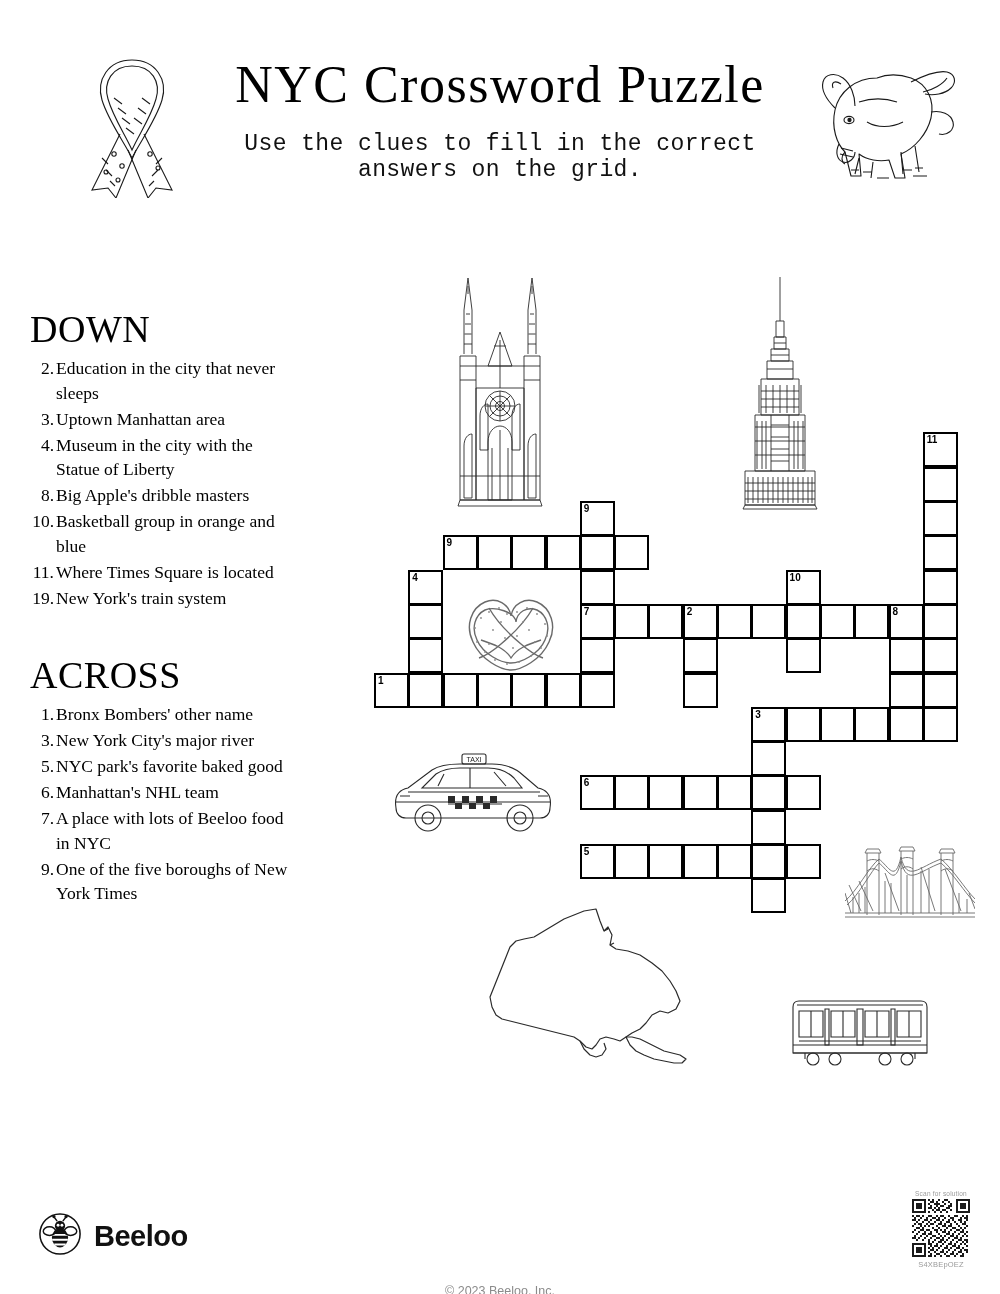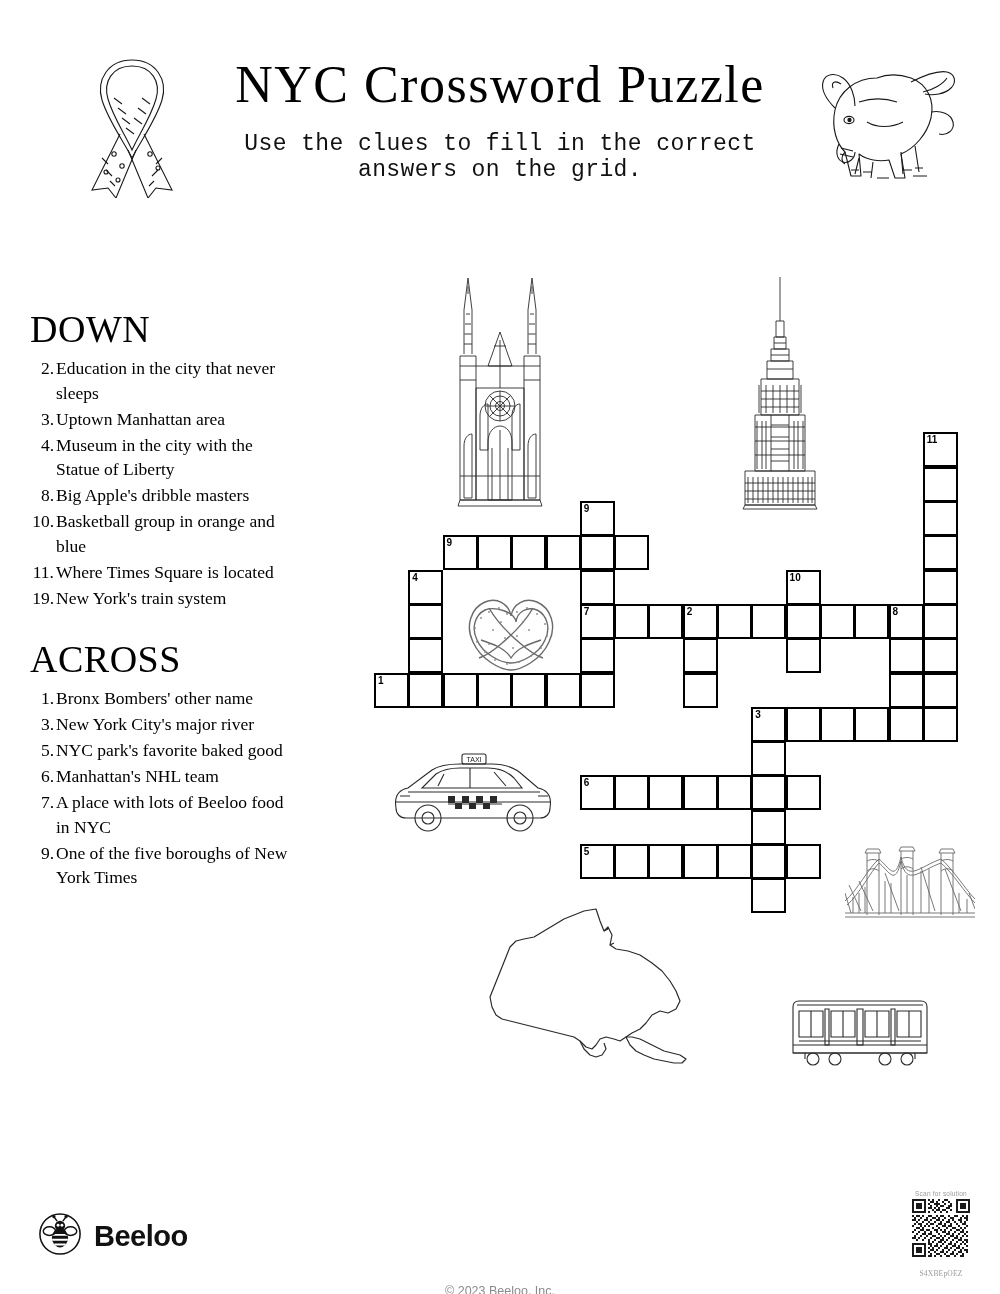--- a/index.html
+++ b/index.html
@@ -37,21 +37,21 @@
   .clue-item {
     font-family:"Liberation Serif", serif;
     font-size:17.5px; line-height:1.42; color:#000;
     padding-left:26px; position:relative; margin-bottom:1px;
     text-indent:0;
   }
   .clue-num {
     position:absolute; left:0; top:0; width:24px;
     text-align:right; font-size:17.5px;
   }
-  #across-section { margin-top:30px; }
+  #across-section { margin-top:46px; }
 
   
   #grid-area { position:absolute; left:0; top:0; width:1000px; height:1294px; }
   .cell {
     position:absolute; width:35px; height:35px;
     border:2px solid #000; background:#fff;
   }
   .cell .cellnum {
     position:absolute; left:2px; top:0px;
     font-family:"Liberation Sans", sans-serif;
@@ -79,22 +79,22 @@
     position:absolute; left:0; top:1258px; width:1000px; text-align:center;
     font-family:"Liberation Sans", sans-serif; font-size:12.5px; color:#8b8b8b;margin-top:26px;
   }
   #qr-block { position:absolute; left:905px; top:1190px; width:72px; text-align:center; }
   #qr-caption {
     font-family:"Liberation Sans", sans-serif; font-size:6.5px; color:#9a9a9a;
     margin-bottom:2px; letter-spacing:.2px;
   }
   #qr-code { width:58px; height:58px; margin:0 auto; }
   #qr-id {
-    font-family:Liberation Serif, serif; font-size:7.5px; color:#9a9a9a;
-    margin-top:12px; letter-spacing:.2px;
+    font-family:Liberation Sans, sans-serif; font-size:7.5px; color:#9a9a9a;
+    margin-top:3px; letter-spacing:.2px;
   }
 </style>
 </head>
 <body>
 
 <div id="page">
 
   <div id="header">
 
     <div id="ribbon-art">

